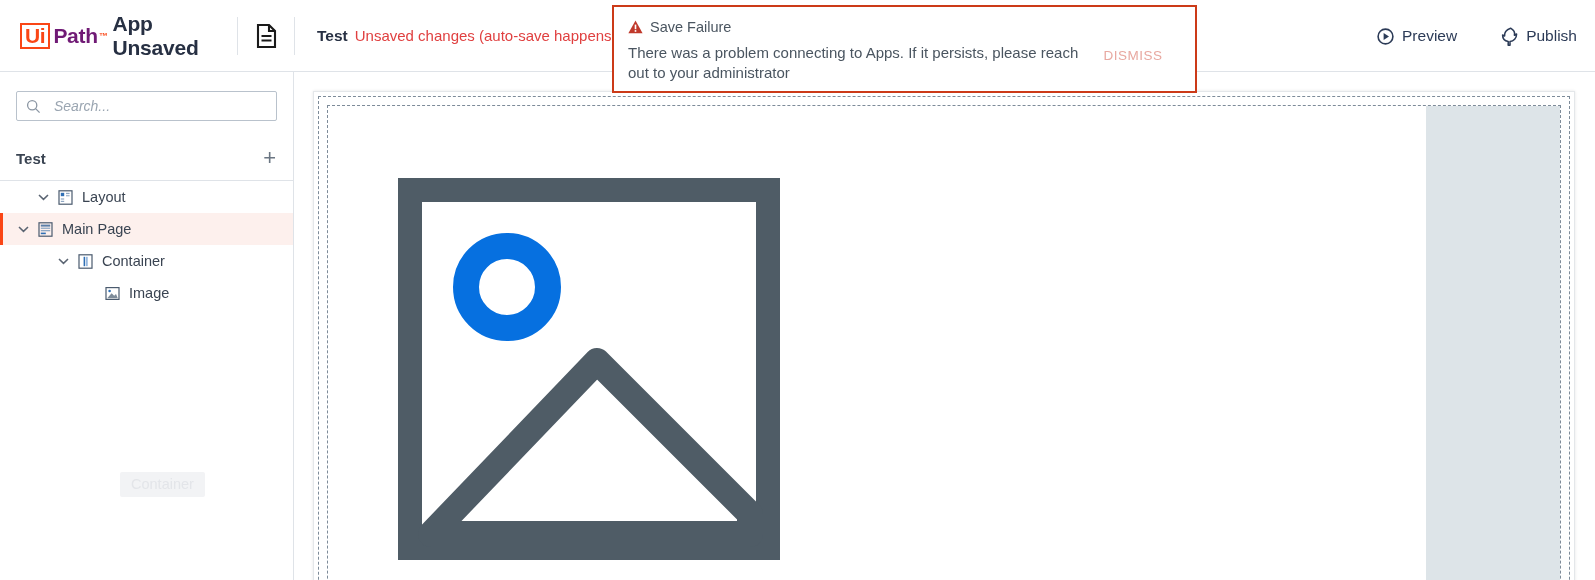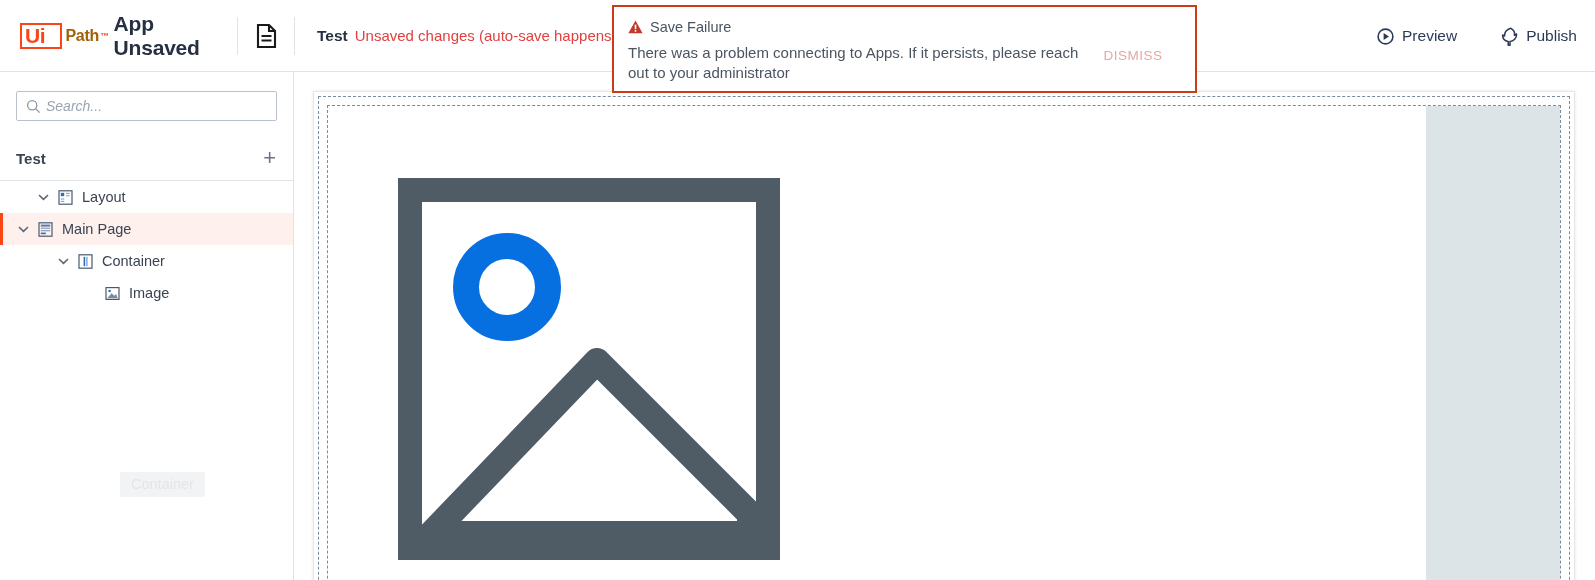--- a/index.html
+++ b/index.html
@@ -40,30 +40,30 @@
   .logo-box {
     display: inline-flex;
     align-items: center;
     font-weight: bold;
     font-size: 23px;
     letter-spacing: -0.3px;
   }
   .logo-ui {
     color: #fa4616;
     border: 2.5px solid #fa4616;
-    padding: 0px 15px 1px 3px;
+    padding: 0px 3px 1px 3px;
     line-height: 21px;
     font-size: 21px;
     font-weight: bold;
     display: inline-block;
   }
   .logo-path {
-    color: #a16207;
+    color: #701a75;
     margin-left: 3px;
-    font-size: 16px;
+    font-size: 21px;
     font-weight: bold;
   }
   .logo-tm {
     color: #fa4616;
     font-size: 9px;
     vertical-align: super;
     margin-left: 1px;
     margin-right: 5px;
   }
   .logo-appstudio {
@@ -187,21 +187,21 @@
     border: 1px solid #b9c2cc;
     border-radius: 2px;
     display: flex;
     align-items: center;
     padding: 0 9px;
   }
   .search-input {
     border: none;
     outline: none;
     flex: 1;
-    margin-left: 5px;
+    margin-left: 13px;
     font-size: 14px;
     font-style: italic;
     color: #7b8794;
     font-family: "Liberation Sans", sans-serif;
     background: transparent;
   }
   .search-input::placeholder { color: #9aa5b1; font-style: italic; }
 
   .proj-row {
     display: flex;

